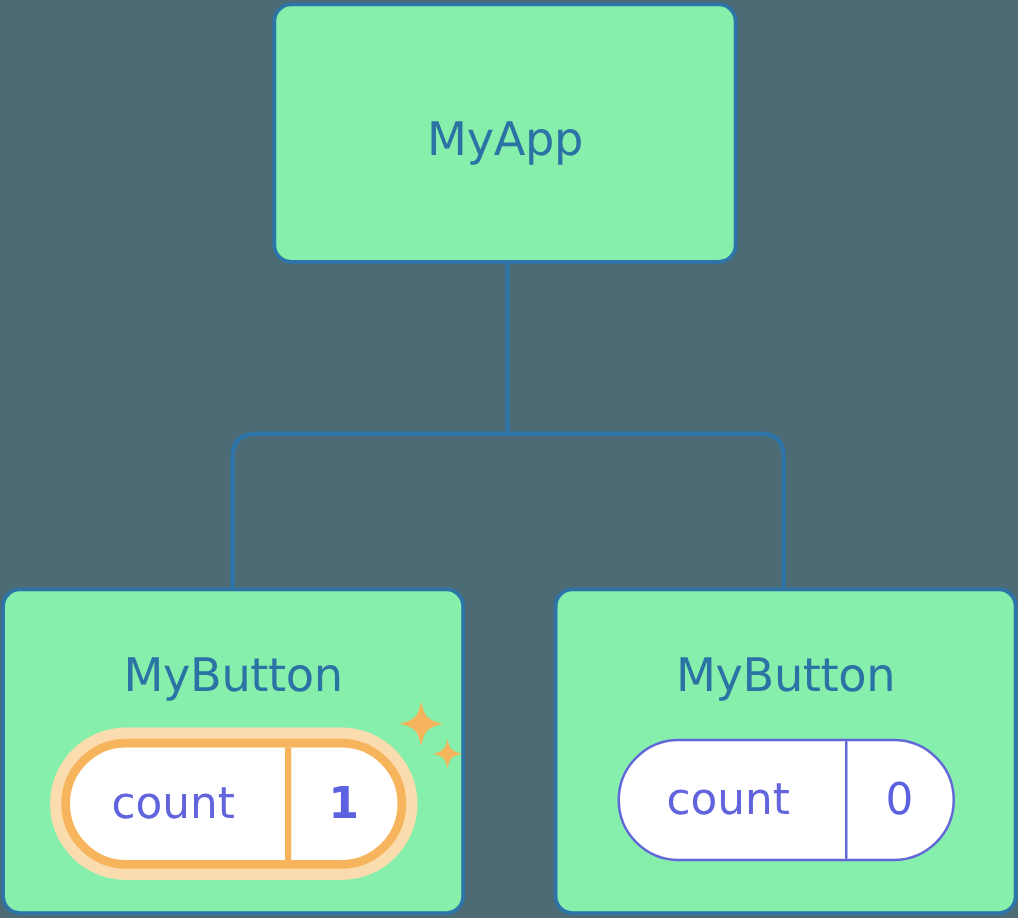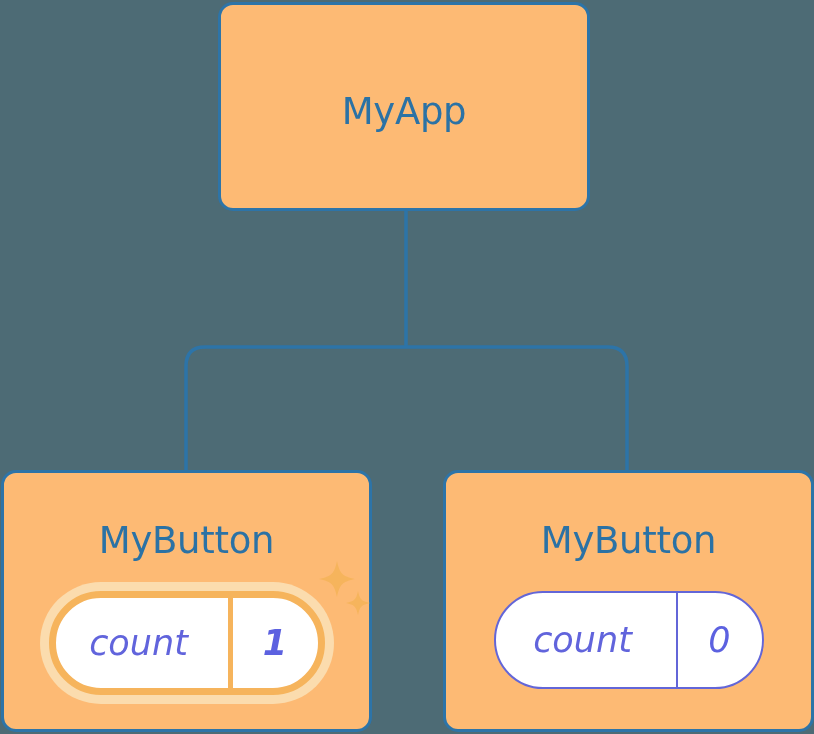--- a/index.html
+++ b/index.html
@@ -28,21 +28,21 @@
     top: 0;
     width: 814px;
     height: 734px;
     z-index: 1;
   }
 
   
   .card {
     position: absolute;
     z-index: 2;
-    background: #fdba74;
+    background: #86efac;
     border: 3px solid #2d74a8;
     border-radius: 15px;
     box-sizing: border-box;
   }
   #card-myapp {
     left: 218px;
     top: 2px;
     width: 372px;
     height: 209px;
   }
@@ -77,21 +77,20 @@
     top: 46px;
   }
 
   
   .pill-wrap {
     position: absolute;
     left: 0;
     right: 0;
     top: 118px;
     height: 110px;
-    font-style: italic;
   }
   .pill {
     position: relative;
     margin: 0 auto;
     box-sizing: border-box;
     display: flex;
     align-items: stretch;
     background: #ffffff;
     width: 270px;
     height: 98px;

